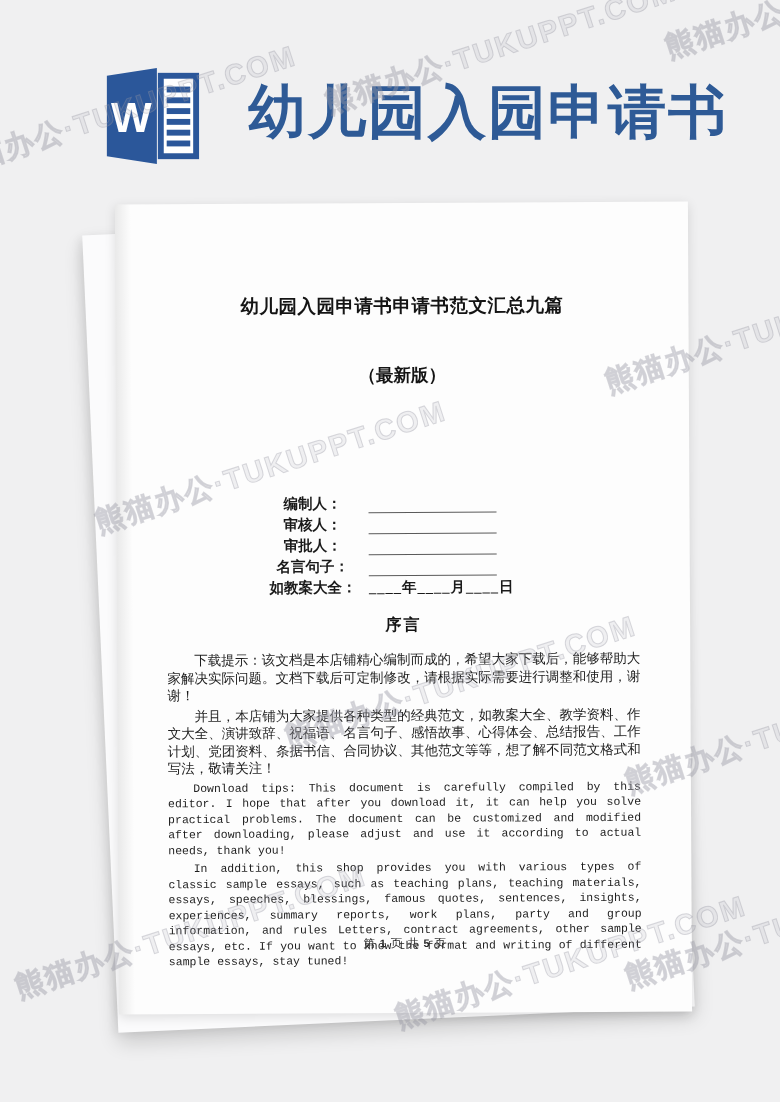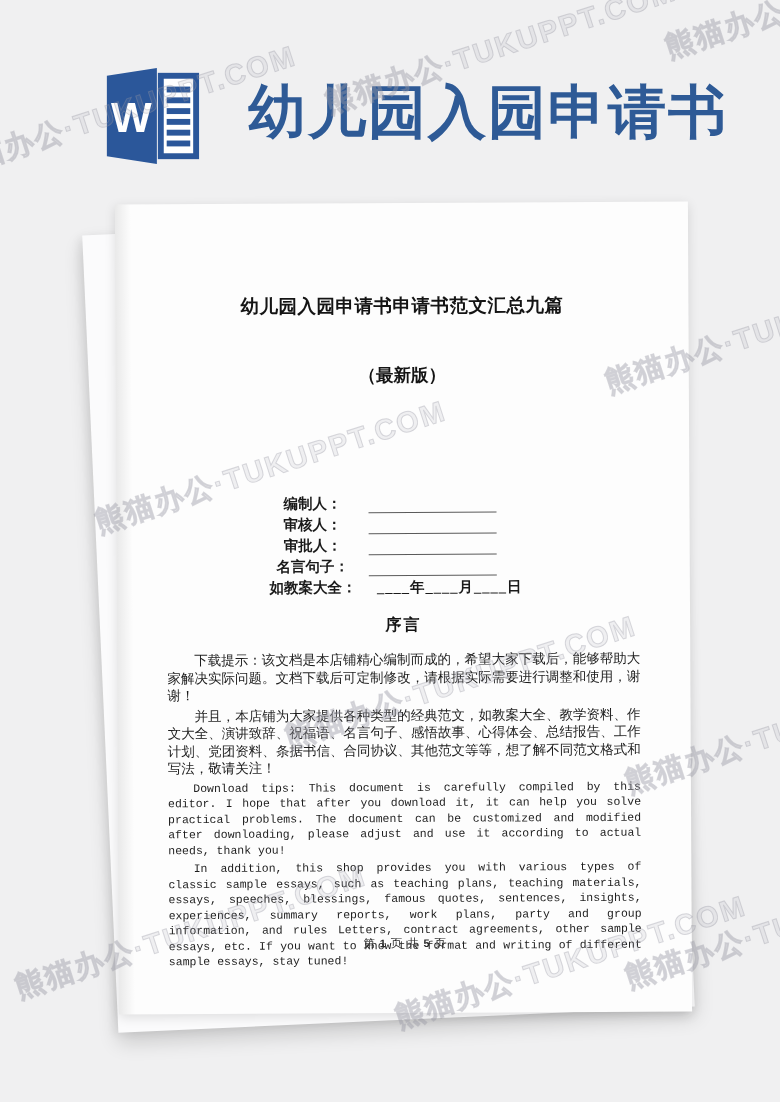--- a/index.html
+++ b/index.html
@@ -30,21 +30,21 @@
       font-size:18.5px;font-weight:bold;color:#141414;letter-spacing:.5px;}
   .doc-edition{position:absolute;left:0;top:160px;width:100%;text-align:center;
       font-family:"Liberation Serif","DejaVu Serif",serif;
       font-size:17.5px;font-weight:bold;color:#141414;}
 
   .doc-form{position:absolute;left:152px;top:294px;width:270px;
       font-family:"Liberation Serif","DejaVu Serif",serif;font-size:14.5px;font-weight:bold;color:#1a1a1a;}
   .form-row{display:flex;align-items:flex-end;height:16px;margin-bottom:5px;}
   .form-label{display:inline-block;width:88px;text-align:center;white-space:nowrap;}
   .form-line{display:inline-block;width:128px;margin-left:12px;border-bottom:1px solid #5a5a5a;height:14px;}
-  .form-value{display:inline-block;margin-left:20px;white-space:nowrap;letter-spacing:1px;}
+  .form-value{display:inline-block;margin-left:12px;white-space:nowrap;letter-spacing:1px;}
 
   .doc-preface{position:absolute;left:0;top:412px;width:100%;margin:0;text-align:center;
       font-family:"Liberation Serif","DejaVu Serif",serif;
       font-size:16px;font-weight:bold;color:#141414;letter-spacing:2px;}
 
   .doc-paragraphs{position:absolute;left:50px;top:448px;width:473px;color:#1d1d1d;}
   .doc-paragraphs p{margin:0 0 3px 0;text-align:justify;}
   .p-cn{font-family:"Liberation Serif","DejaVu Serif",serif;font-size:13.5px;line-height:17.5px;text-indent:2em;}
   .p-en{font-family:"Liberation Mono","DejaVu Sans Mono",monospace;font-size:11.5px;line-height:15.5px;text-indent:2.2em;margin-top:2px;}
 

